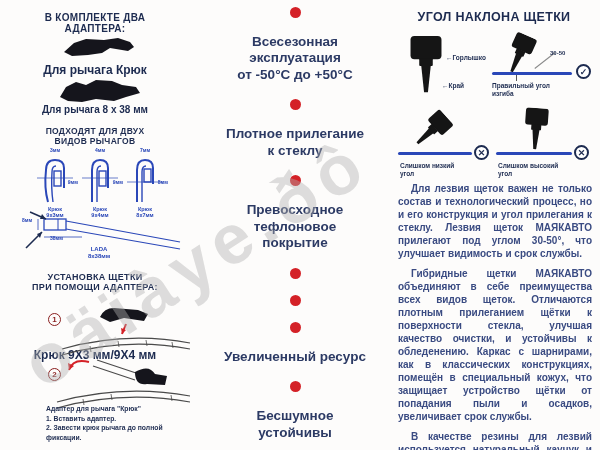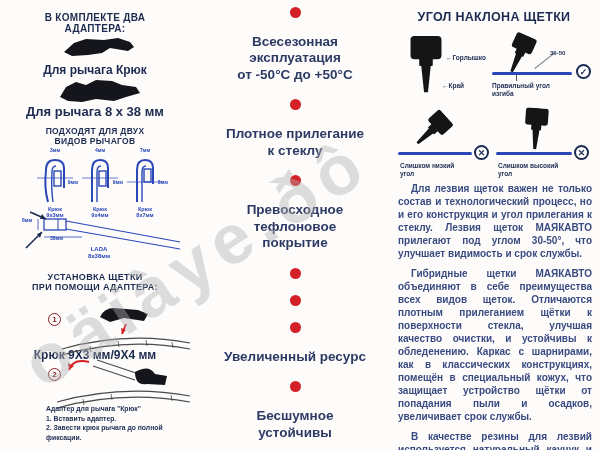--- a/index.html
+++ b/index.html
@@ -85,21 +85,21 @@
 АДАПТЕРА:</div>
 
     <svg class="blackshape" style="top:36px; left:60px;" width="80" height="26" viewBox="0 0 80 26">
       <path d="M4,16 L14,7 L26,3 L44,4 L58,2 L70,6 L74,11 L68,15 L50,12 L42,17 L28,19 L12,20 Z" fill="#15151c"></path>
     </svg>
     <div class="lcap" style="top:63px; font-size:12px;">Для рычага Крюк</div>
 
     <svg class="blackshape" style="top:77px; left:56px;" width="88" height="28" viewBox="0 0 88 28">
       <path d="M4,20 L10,10 L20,5 L30,8 L40,3 L56,4 L66,8 L80,10 L84,16 L70,20 L58,24 L40,22 L26,25 L12,24 Z" fill="#15151c"></path>
     </svg>
-    <div class="lcap" style="top:104px; font-size:13px;">Для рычага 8 х 38 мм</div>
+    <div class="lcap" style="top:104px; font-size:10px;">Для рычага 8 х 38 мм</div>
 
     <div class="lhead pre" style="top:126px; font-size:8.5px;">ПОДХОДЯТ ДЛЯ ДВУХ
 ВИДОВ РЫЧАГОВ</div>
 
     <div class="hooksrow">
       <div class="hookfig">
         <div class="dim">3мм</div>
         <svg width="36" height="50" viewBox="0 0 36 50">
           <path d="M11,48 Q7,34 9,16 Q9,6 18,6 Q27,6 27,14 L27,34" fill="none" stroke="#2a47b8" stroke-width="2"></path>
           <path d="M16,48 Q14,34 15,18 Q15,12 19,12" fill="none" stroke="#2a47b8" stroke-width="1.4"></path>

